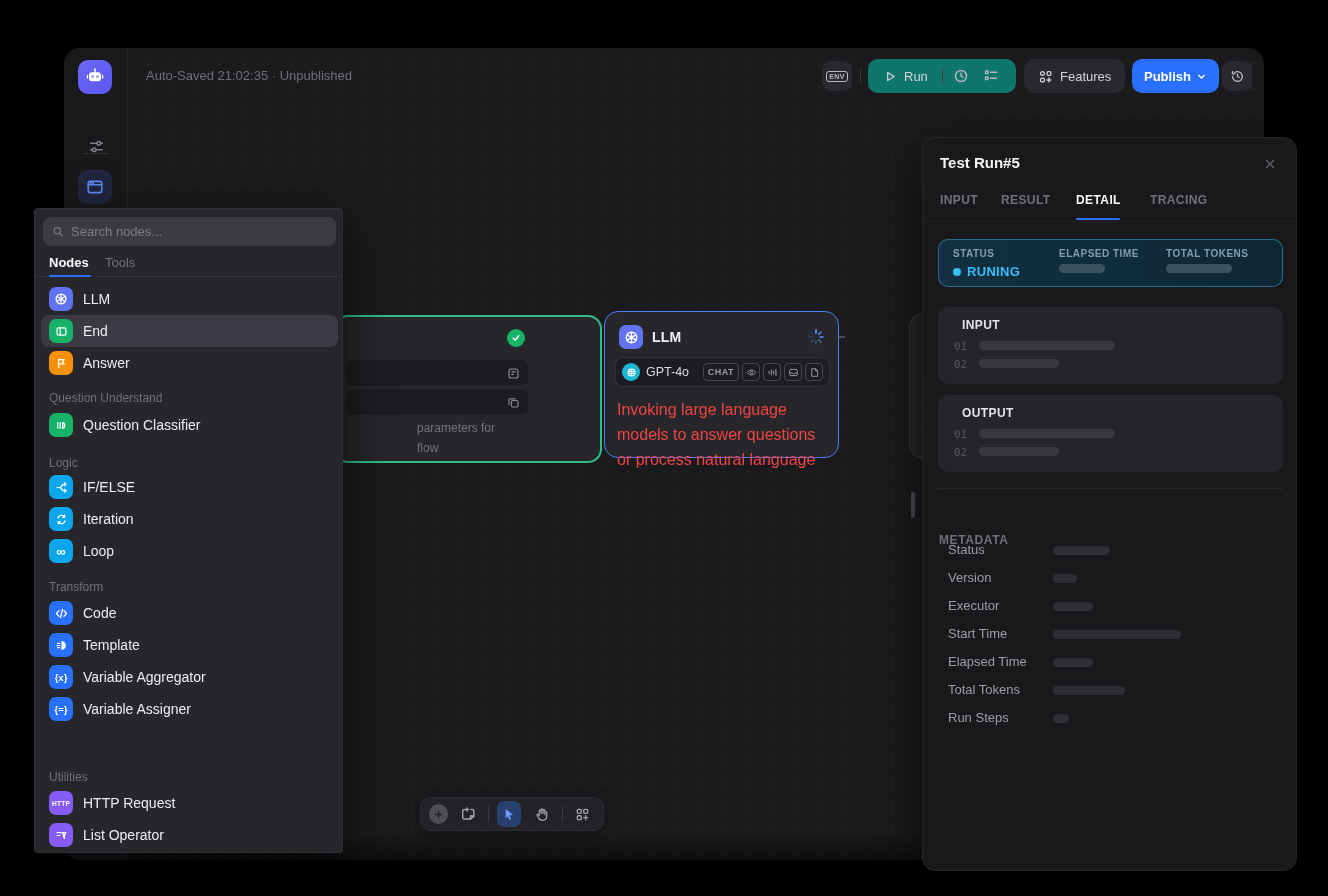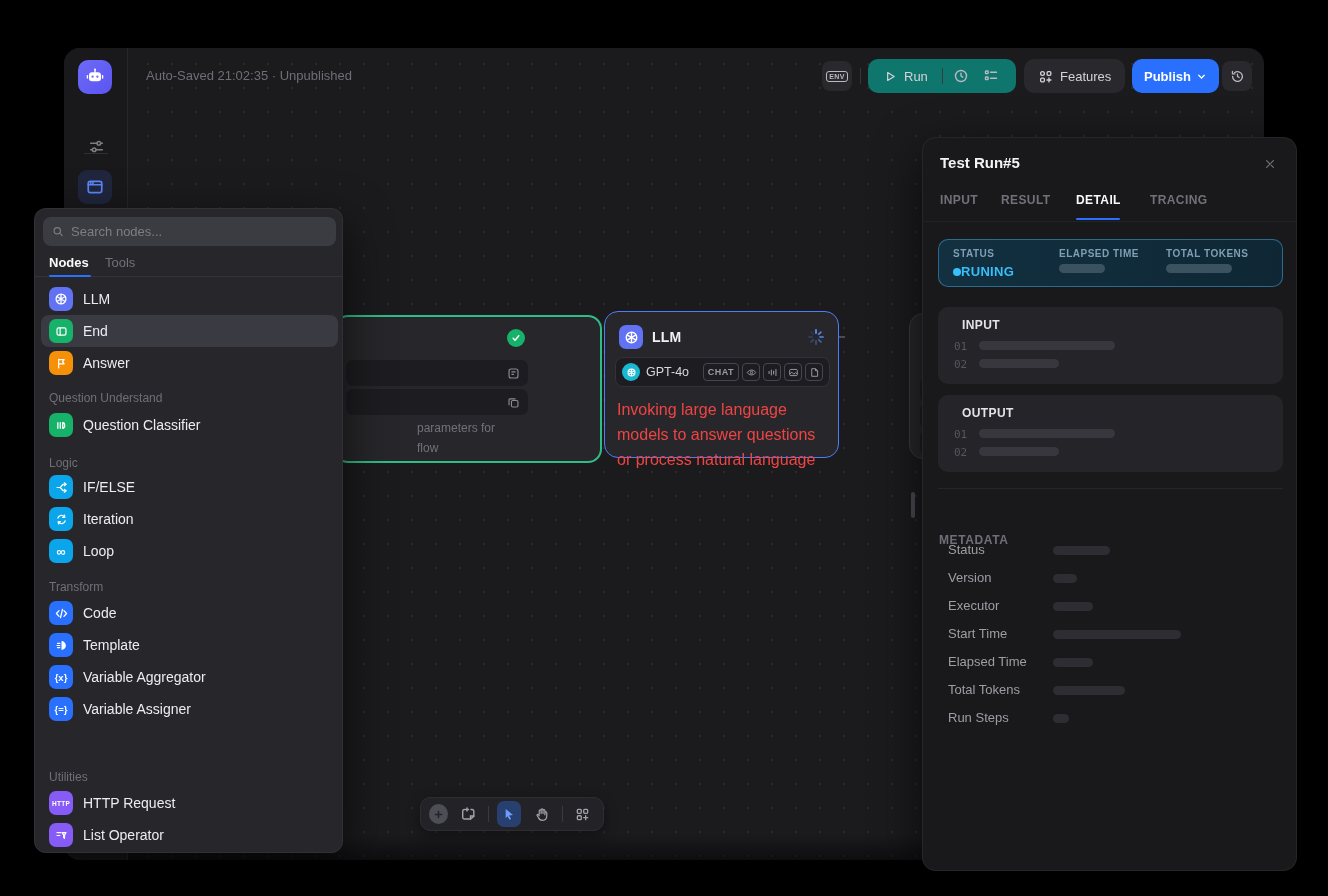--- a/index.html
+++ b/index.html
@@ -91,21 +91,21 @@
     z-index:3; box-shadow:0 4px 14px rgba(0,0,0,.4); }
   .ct-plus { width:20px; height:20px; border-radius:50%; background:#4d4d55; color:#232327;
     display:flex; align-items:center; justify-content:center; }
   .ct-icon { width:26px; height:26px; border-radius:7px; display:flex; align-items:center;
     justify-content:center; color:#a2a2ab; }
   .ct-icon.active { background:#28406f; color:#6f9dff; }
   .ct-div { width:1px; height:16px; background:#3a3a40; }
 
   
   .node-panel { position:absolute; left:34px; top:208px; width:309px; height:645px; background:#26262b;
-    border:1px solid rgba(255,255,255,.05); border-radius:12px; z-index:10;
+    border:1px solid rgba(255,255,255,.05); border-radius:4px; z-index:10;
     box-shadow:0 16px 48px rgba(0,0,0,.65); }
   .np-search { position:absolute; left:8px; top:8px; width:293px; height:29px; background:#3b3b42;
     border-radius:8px; display:flex; align-items:center; padding:0 9px; gap:7px; color:#7d7d86; }
   .np-search input { background:transparent; border:none; outline:none; color:#e4e4e7; font-size:13px; width:100%;
     font-family:"Liberation Sans", sans-serif; }
   .np-search input::placeholder { color:#7d7d86; }
   .np-tab { position:absolute; top:46px; font-size:13px; }
   .np-tab.active { color:#fafafa; font-weight:700; }
   .np-tab.inactive { color:#71717a; font-weight:500; }
   .np-tab-underline { position:absolute; left:14px; top:66px; width:42px; height:2px; background:#2970ff; border-radius:2px; }
@@ -127,21 +127,21 @@
   .rp-tab { position:absolute; top:55px; font-size:12px; font-weight:600; letter-spacing:.4px; }
   .rp-tab.active { color:#fafafa; }
   .rp-tab.inactive { color:#71717a; }
   .rp-tab-underline { position:absolute; left:153px; top:80px; width:44px; height:2px; background:#2970ff; border-radius:2px; }
   .rp-tabline { position:absolute; left:0; top:83px; width:100%; height:1px; background:rgba(255,255,255,.04); }
 
   .status-card { position:absolute; left:15px; top:101px; width:345px; height:48px; border-radius:10px;
     background:linear-gradient(90deg,#123040,#0f2735); border:1px solid rgba(64,160,214,.55); }
   .sc-col { position:absolute; top:8px; }
   .sc-label { font-size:10px; font-weight:700; letter-spacing:.5px; color:#7e9fb3; }
-  .sc-value { margin-top:5px; display:flex; align-items:center; gap:0; }
+  .sc-value { margin-top:5px; display:flex; align-items:center; gap:6px; }
   .sc-dot { width:8px; height:8px; border-radius:50%; background:#36bffa; }
   .sc-running { font-size:13px; font-weight:700; color:#36bffa; letter-spacing:.3px; }
   .skel { background:#37373d; border-radius:5px; height:9px; }
   .skel.teal { background:#3b5361; }
   .skel.meta { background:#2d2d33; }
 
   .io-card { position:absolute; left:15px; width:345px; height:77px; background:#242429; border-radius:10px; }
   .io-title { position:absolute; left:24px; top:11px; font-size:12px; font-weight:700; letter-spacing:.4px; color:#e4e4e7; }
   .io-line-num { position:absolute; left:16px; font-size:11px; color:#56565f; font-family:"DejaVu Sans Mono", monospace; }
   .io-skel { position:absolute; left:41px; }

